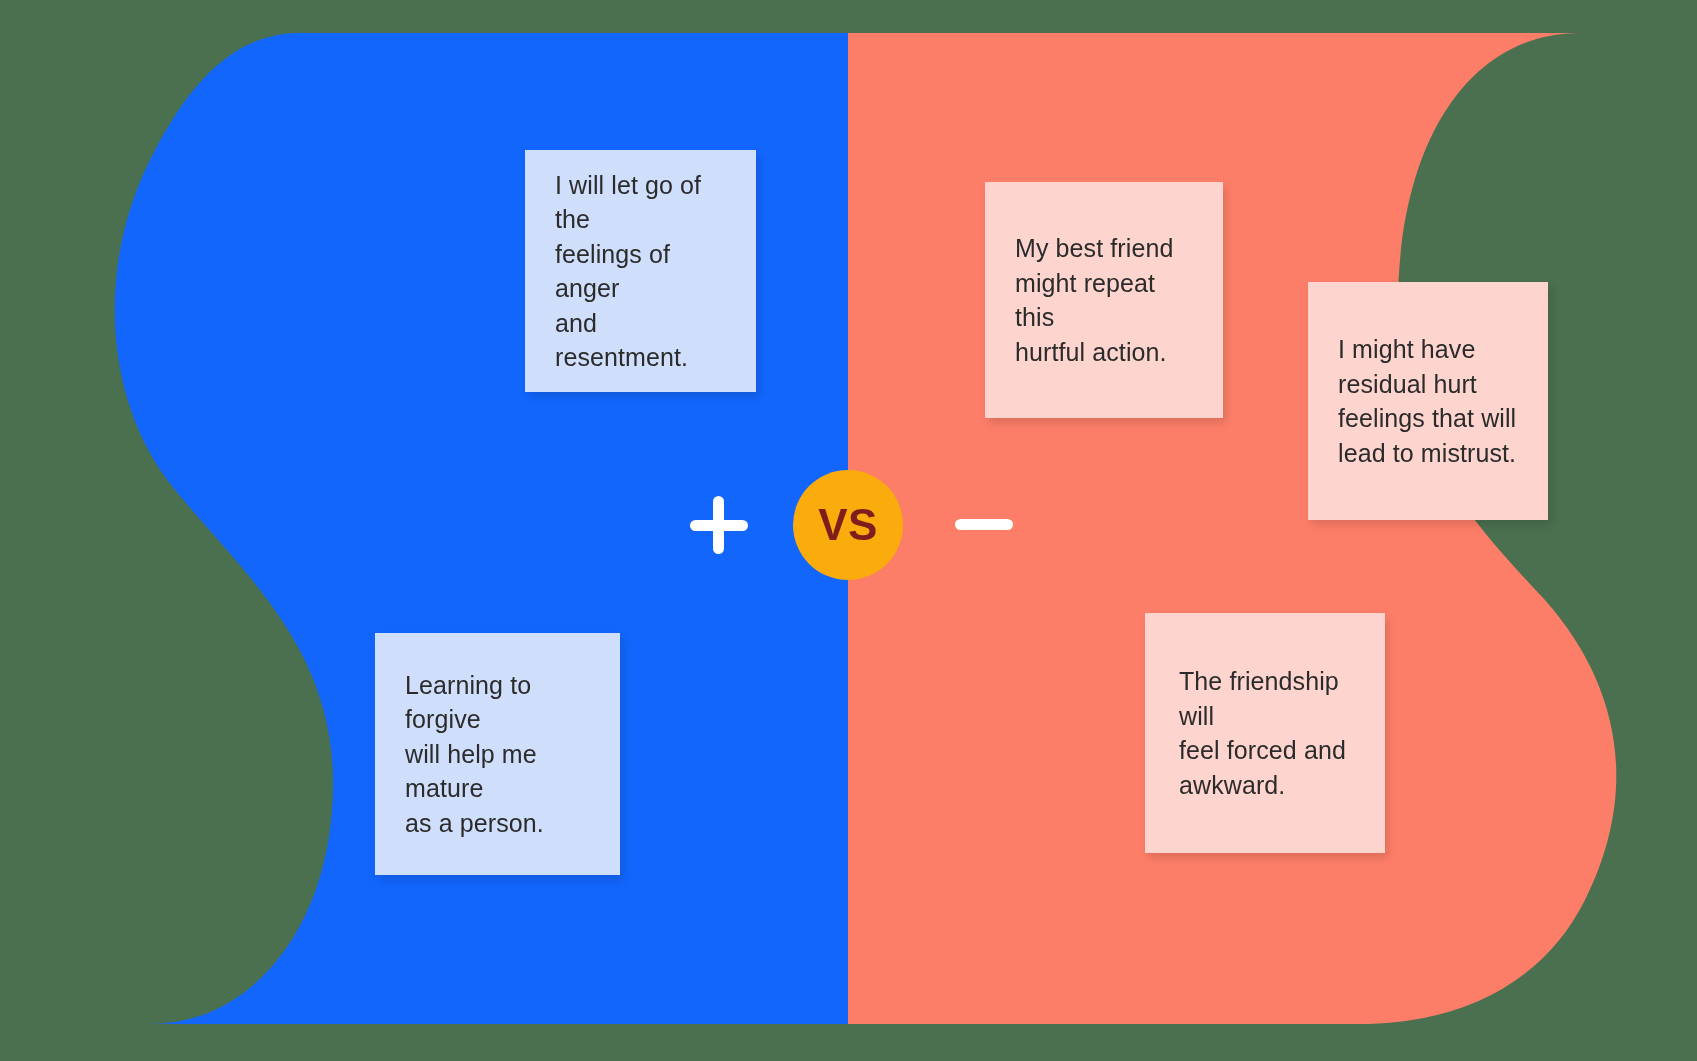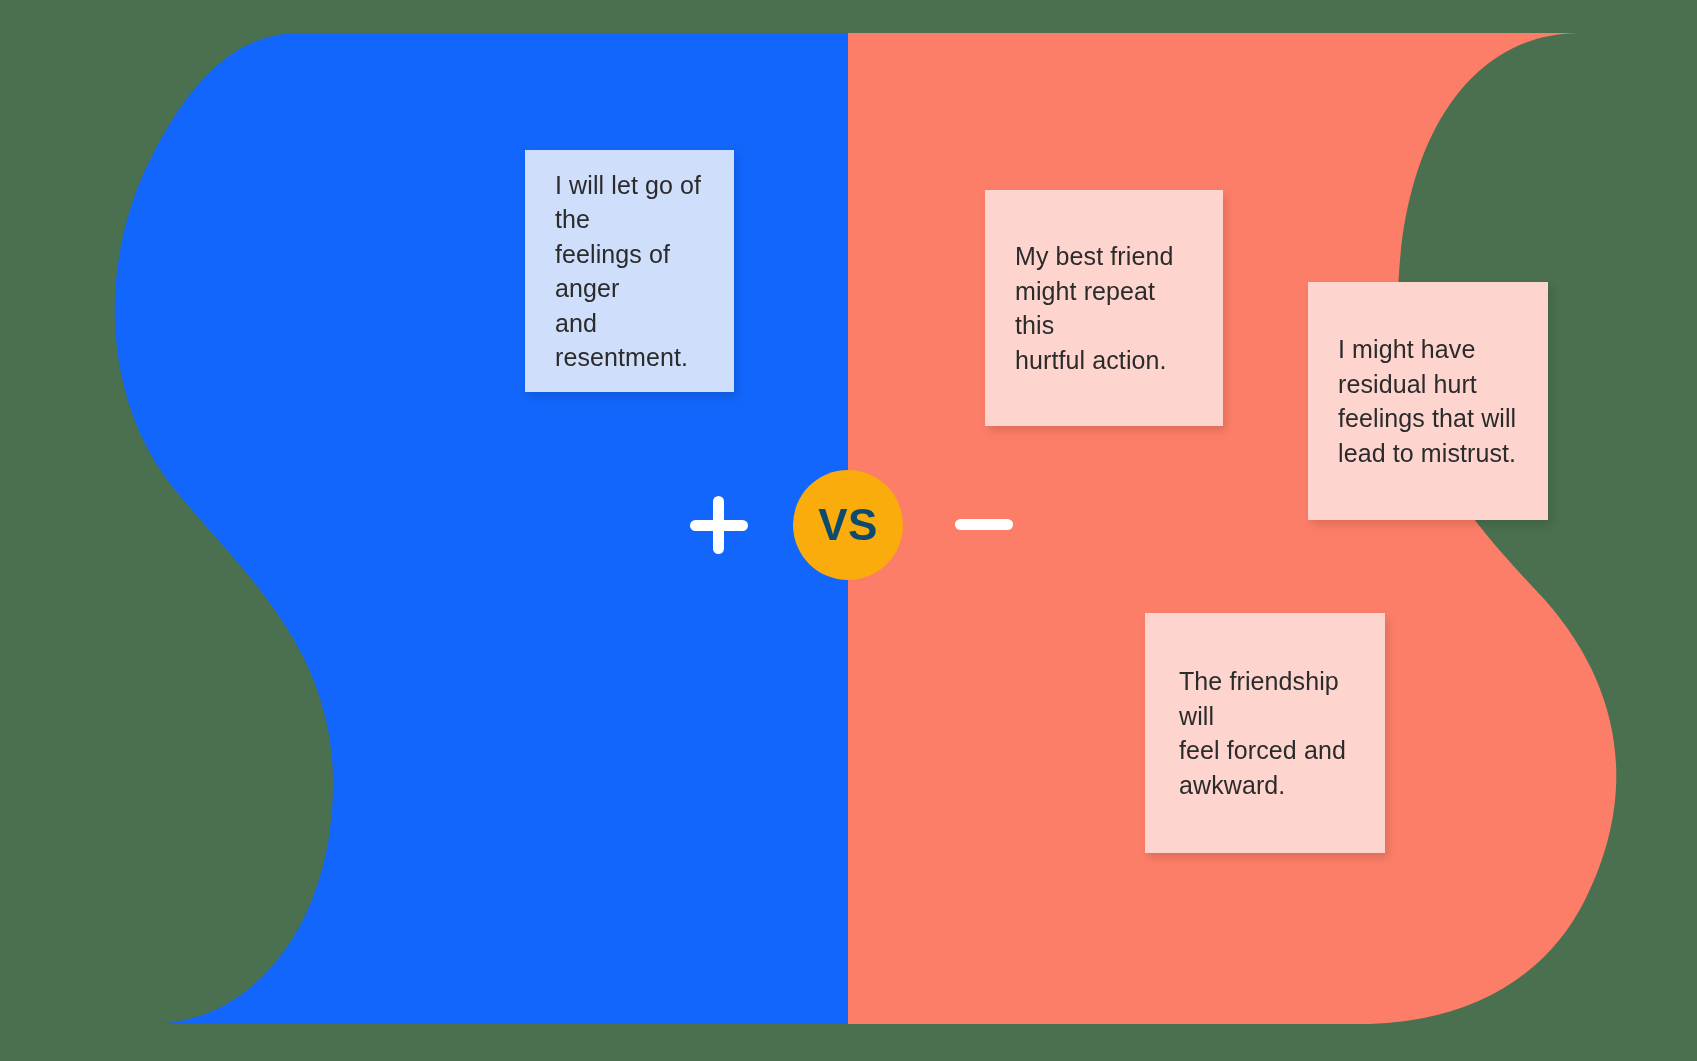--- a/index.html
+++ b/index.html
@@ -63,21 +63,21 @@
   .note.pro  { background: #cfdffb; }
   .note.con  { background: #fdd5ce; }
 
   
   .vs-badge {
     position: absolute;
     display: flex;
     align-items: center;
     justify-content: center;
     border-radius: 50%;
-    color: #0c4a6e;
+    color: #7f1d1d;
     font-size: 44px;
     font-weight: 700;
     letter-spacing: 0.5px;
   }
 
   .sign {
     position: absolute;
   }
   .sign .bar {
     position: absolute;
@@ -118,28 +118,33 @@
 
     <g clip-path="url(#wave-clip)">
       <rect x="0" y="0" width="848" height="1061" fill="#1266fc"></rect>
       <rect x="848" y="0" width="849" height="1061" fill="#fd7e68"></rect>
     </g>
   </svg>
 
   <div class="notes-layer">
 
 
-    <div class="note pro" style="left:525px; top:150px; width:209px; height:242px;">
+    <div class="note pro" style="left:525px; top:150px; width:231px; height:242px;">
       <span class="note-text">I will let go of the
 feelings of anger
 and resentment.</span>
     </div>
 
+    <div class="note pro" style="left:375px; top:633px; width:245px; height:242px;">
+      <span class="note-text">Learning to forgive
+will help me mature
+as a person.</span>
+    </div>
 
-    <div class="note con" style="left:985px; top:182px; width:238px; height:236px;margin-top:8px;">
+    <div class="note con" style="left:985px; top:182px; width:238px; height:236px;">
       <span class="note-text">My best friend
 might repeat this
 hurtful action.</span>
     </div>
 
     <div class="note con" style="left:1308px; top:282px; width:240px; height:238px;">
       <span class="note-text">I might have
 residual hurt
 feelings that will
 lead to mistrust.</span>

